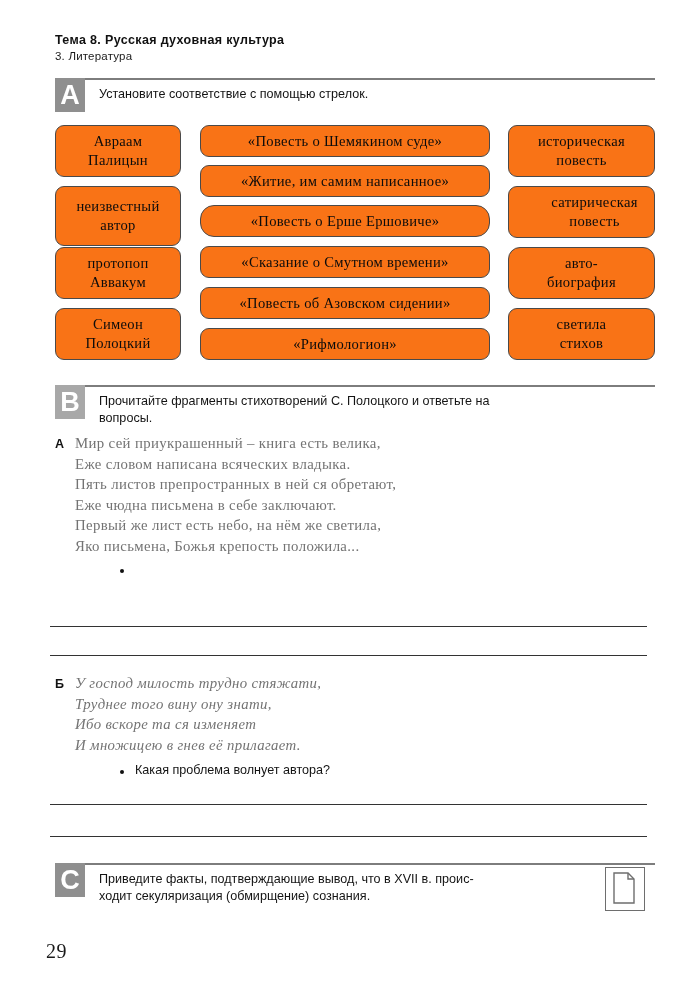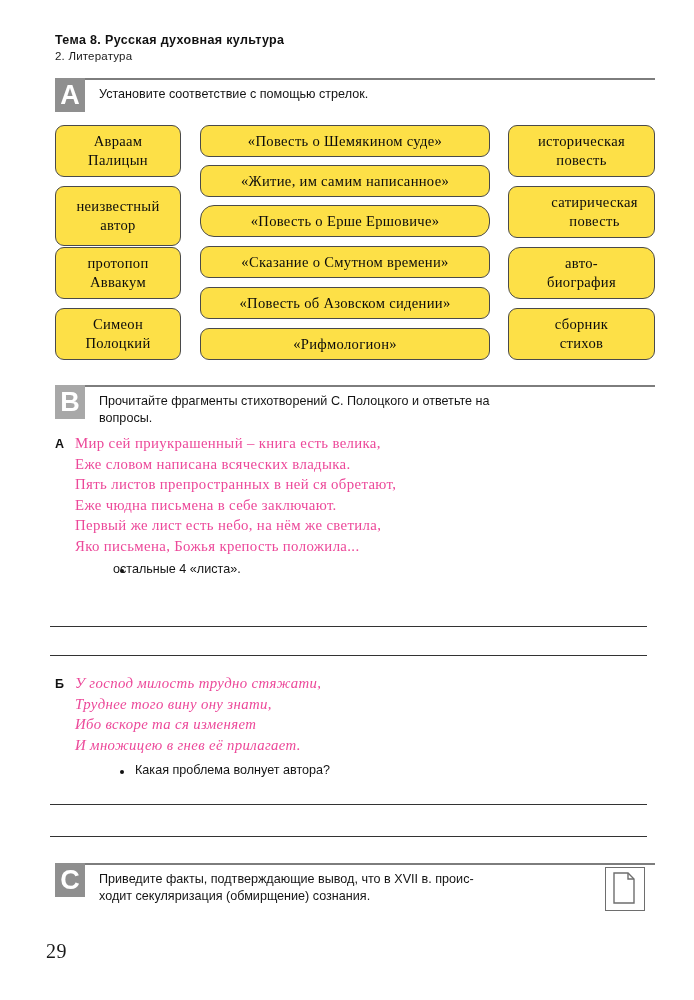--- a/index.html
+++ b/index.html
@@ -97,21 +97,21 @@
     left: 55px;
     top: 125px;
     width: 600px;
     height: 235px;
   }
   .mbox {
     position: absolute;
     box-sizing: border-box;
     border: 1.3px solid #4a4a4a;
     border-radius: 9px;
-    background: #fde047;
+    background: #f97316;
     font-family: "Liberation Serif", serif;
     font-size: 14.6px;
     color: #0c0c0c;
     display: flex;
     align-items: center;
     justify-content: center;
     text-align: center;
     line-height: 19px;
     letter-spacing: 0.3px;
   }
@@ -119,21 +119,21 @@
   .col-left  { left: 0px;   width: 126px; }
   .col-mid   { left: 145px; width: 290px; }
   .col-right { left: 453px; width: 147px; }
 
   
   .poem {
     position: absolute;
     font-family: "Liberation Serif", serif;
     font-size: 14.8px;
     line-height: 20.5px;
-    color: #ec4899;
+    color: #737373;
     letter-spacing: 0.35px;
     white-space: pre-line;
   }
   .poem-label {
     position: absolute;
     font-family: "Liberation Sans", sans-serif;
     font-weight: bold;
     font-size: 12.5px;
     color: #111;
   }
@@ -180,21 +180,21 @@
     letter-spacing: 0.5px;
   }
 </style>
 </head>
 <body>
 
 <div class="page">
 
   <div class="doc-header">
     <div class="topic-title">Тема 8. Русская духовная культура</div>
-    <div class="topic-sub">2. Литература</div>
+    <div class="topic-sub">3. Литература</div>
   </div>
 
   <div class="task" style="left:55px; top:78px; width:600px; height:40px;">
     <div class="task-rule" style="width:570px;"></div>
     <div class="task-badge">A</div>
     <div class="task-text" style="width:548px;">Установите соответствие с помощью стрелок.</div>
   </div>
 
   <div class="match-area">
 
@@ -236,21 +236,21 @@
         <span>сатирическая</span><br><span>повесть</span>
       </span>
     </div>
     <div class="mbox col-right two-line" style="top:122px; height:52px;border-radius:12px;">
       <span>
         <span>авто-</span><br><span>биография</span>
       </span>
     </div>
     <div class="mbox col-right two-line" style="top:183px; height:52px;">
       <span>
-        <span>сборник</span><br><span>стихов</span>
+        <span>светила</span><br><span>стихов</span>
       </span>
     </div>
   </div>
 
   <div class="task" style="left:55px; top:385px; width:600px; height:45px;">
     <div class="task-rule" style="width:570px;"></div>
     <div class="task-badge hollow">B</div>
     <div class="task-text" style="width:556px;">
       <span>Прочитайте фрагменты стихотворений С. Полоцкого и ответьте на</span>
       <span class="lastline">вопросы.</span>
@@ -260,21 +260,20 @@
   <div class="poem-label" style="left:55px; top:437px;">A</div>
   <div class="poem" style="left:75px; top:433px; width:580px;">Мир сей приукрашенный – книга есть велика,
 Еже словом написана всяческих владыка.
 Пять листов препространных в ней ся обретают,
 Еже чюдна письмена в себе заключают.
 Первый же лист есть небо, на нём же светила,
 Яко письмена, Божья крепость положила...</div>
 
   <div class="bullet-dot" style="left:120px; top:569px;"></div>
   <div class="bullet-q" style="left:135px; top:561px; width:510px;">
-    <span class="lastline" style="display:block; margin-left:-22px;">остальные 4 «листа».</span>
   </div>
 
   <div class="answer-line" style="left:50px; top:626px; width:597px;"></div>
   <div class="answer-line" style="left:50px; top:655px; width:597px;"></div>
 
   <div class="poem-label" style="left:55px; top:677px;">Б</div>
   <div class="poem" style="left:75px; top:673px; width:580px;font-style:italic;">У господ милость трудно стяжати,
 Труднее того вину ону знати,
 Ибо вскоре та ся изменяет
 И множицею в гнев её прилагает.</div>

